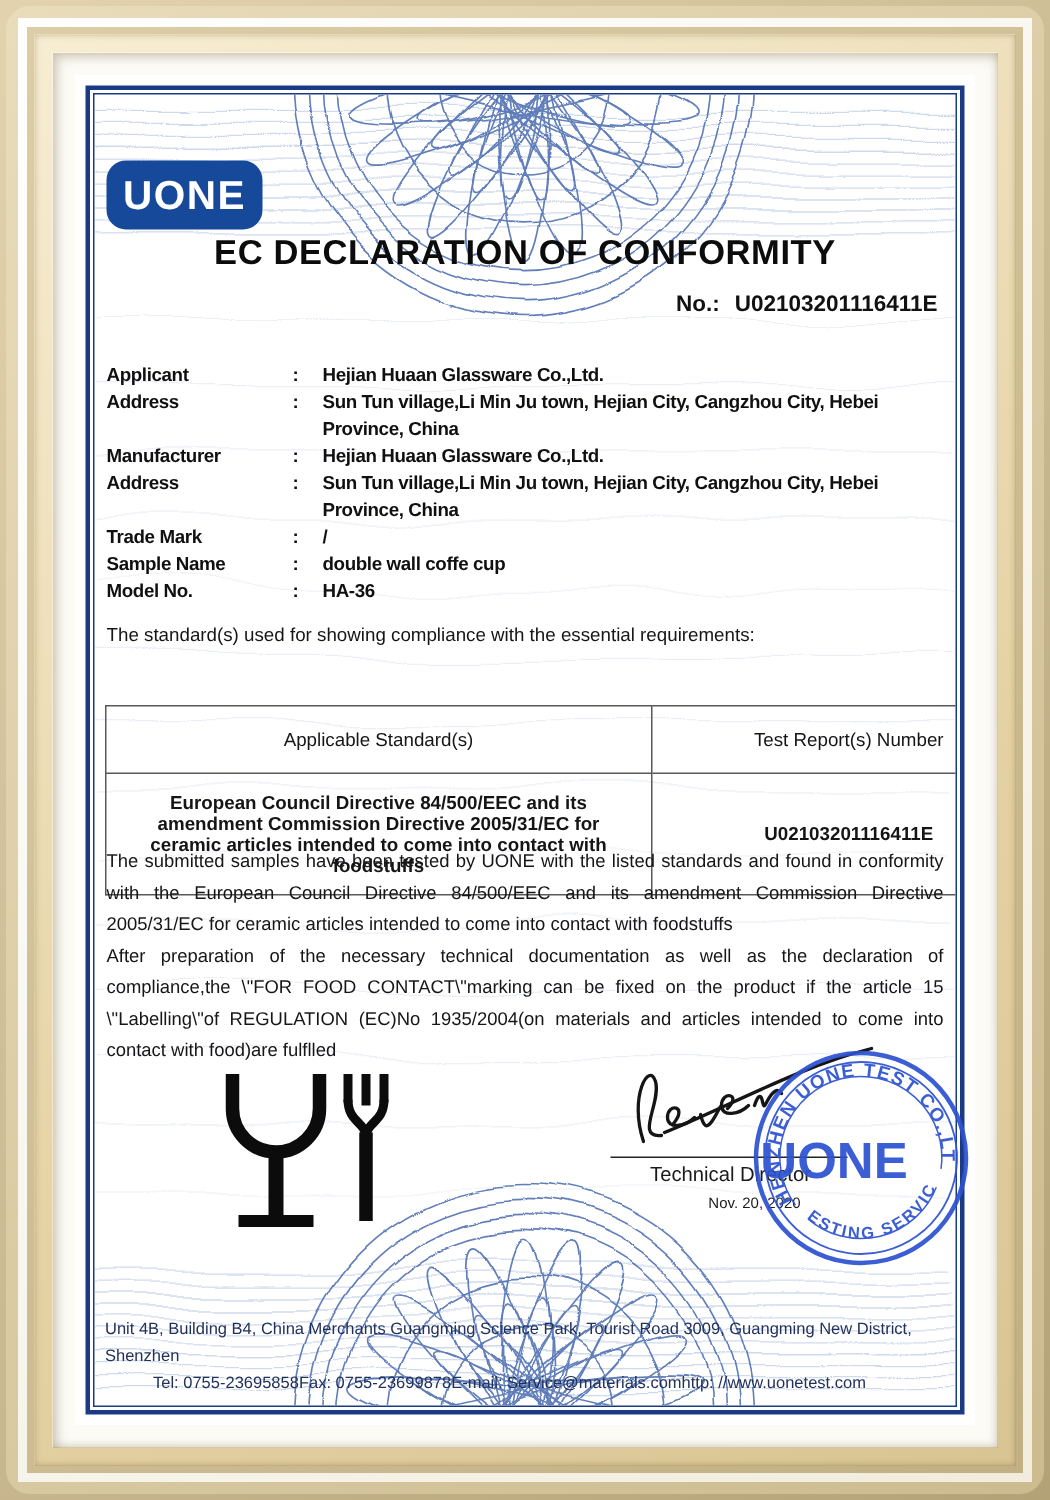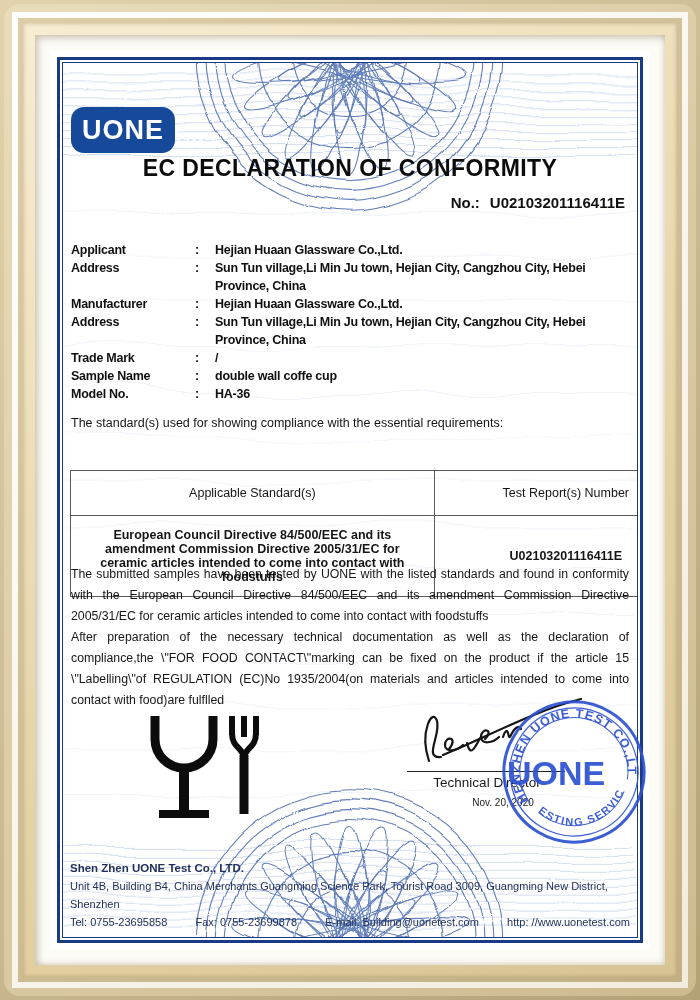--- a/index.html
+++ b/index.html
@@ -53,21 +53,21 @@
   .sigline{position:absolute;left:344px;top:708px;width:158px;border-top:1.6px solid #222;}
   .sig-title{position:absolute;left:344px;top:712px;width:160px;text-align:center;
              font-size:13.5px;color:#1a1a1a;}
   .sig-date{position:absolute;left:360px;top:734px;width:160px;text-align:center;
             font-size:10px;color:#1a1a1a;}
 
   .stamp{position:absolute;left:436px;top:634px;z-index:5;opacity:.93;}
 
   .footer{position:absolute;left:7px;right:7px;bottom:6px;color:#22315a;font-size:11px;line-height:18px;}
   .footer .co{font-weight:700;font-size:11.5px;}
-  .contacts{display:flex;justify-content:space-between;}
+  .contacts{display:flex;justify-content:flex-start;margin-left:32px;}
 </style>
 </head>
 <body>
 
 <div class="box f1">
  <div class="box f2">
   <div class="box f3">
    <div class="box f4">
     <div class="box f5">
      <div class="box f6">
@@ -287,26 +287,25 @@
               <path d="M76,46 C86,36 72,34 72,44 C72,52 84,50 90,44"></path>
               <path d="M94,44 C96,38 98,36 99,40 C100,44 100,46 102,42 C106,34 110,32 112,36"></path>
               <path d="M34,62 C74,46 124,18 172,6"></path>
             </g>
           </svg>
           <div class="sigline"></div>
           <div class="sig-title">Technical Director</div>
           <div class="sig-date">Nov. 20, 2020</div>
 
           <div class="footer">
-            <div class="co">Shen Zhen UONE Test Co., LTD.</div>
             <div>Unit 4B, Building B4, China Merchants Guangming Science Park, Tourist Road 3009, Guangming New District, Shenzhen</div>
             <div class="contacts">
               <span>Tel: 0755-23695858</span>
               <span>Fax: 0755-23699878</span>
-              <span>E-mail: Building@uonetest.com</span>
+              <span>E-mail: Service@materials.com</span>
               <span>http: //www.uonetest.com</span>
             </div>
           </div>
 
          </div>
         </div>
        </div>
 
        <svg class="stamp" width="176" height="176" viewBox="-88 -88 176 176">
          <g transform="rotate(-14)" stroke="#2e52d2" fill="none">

